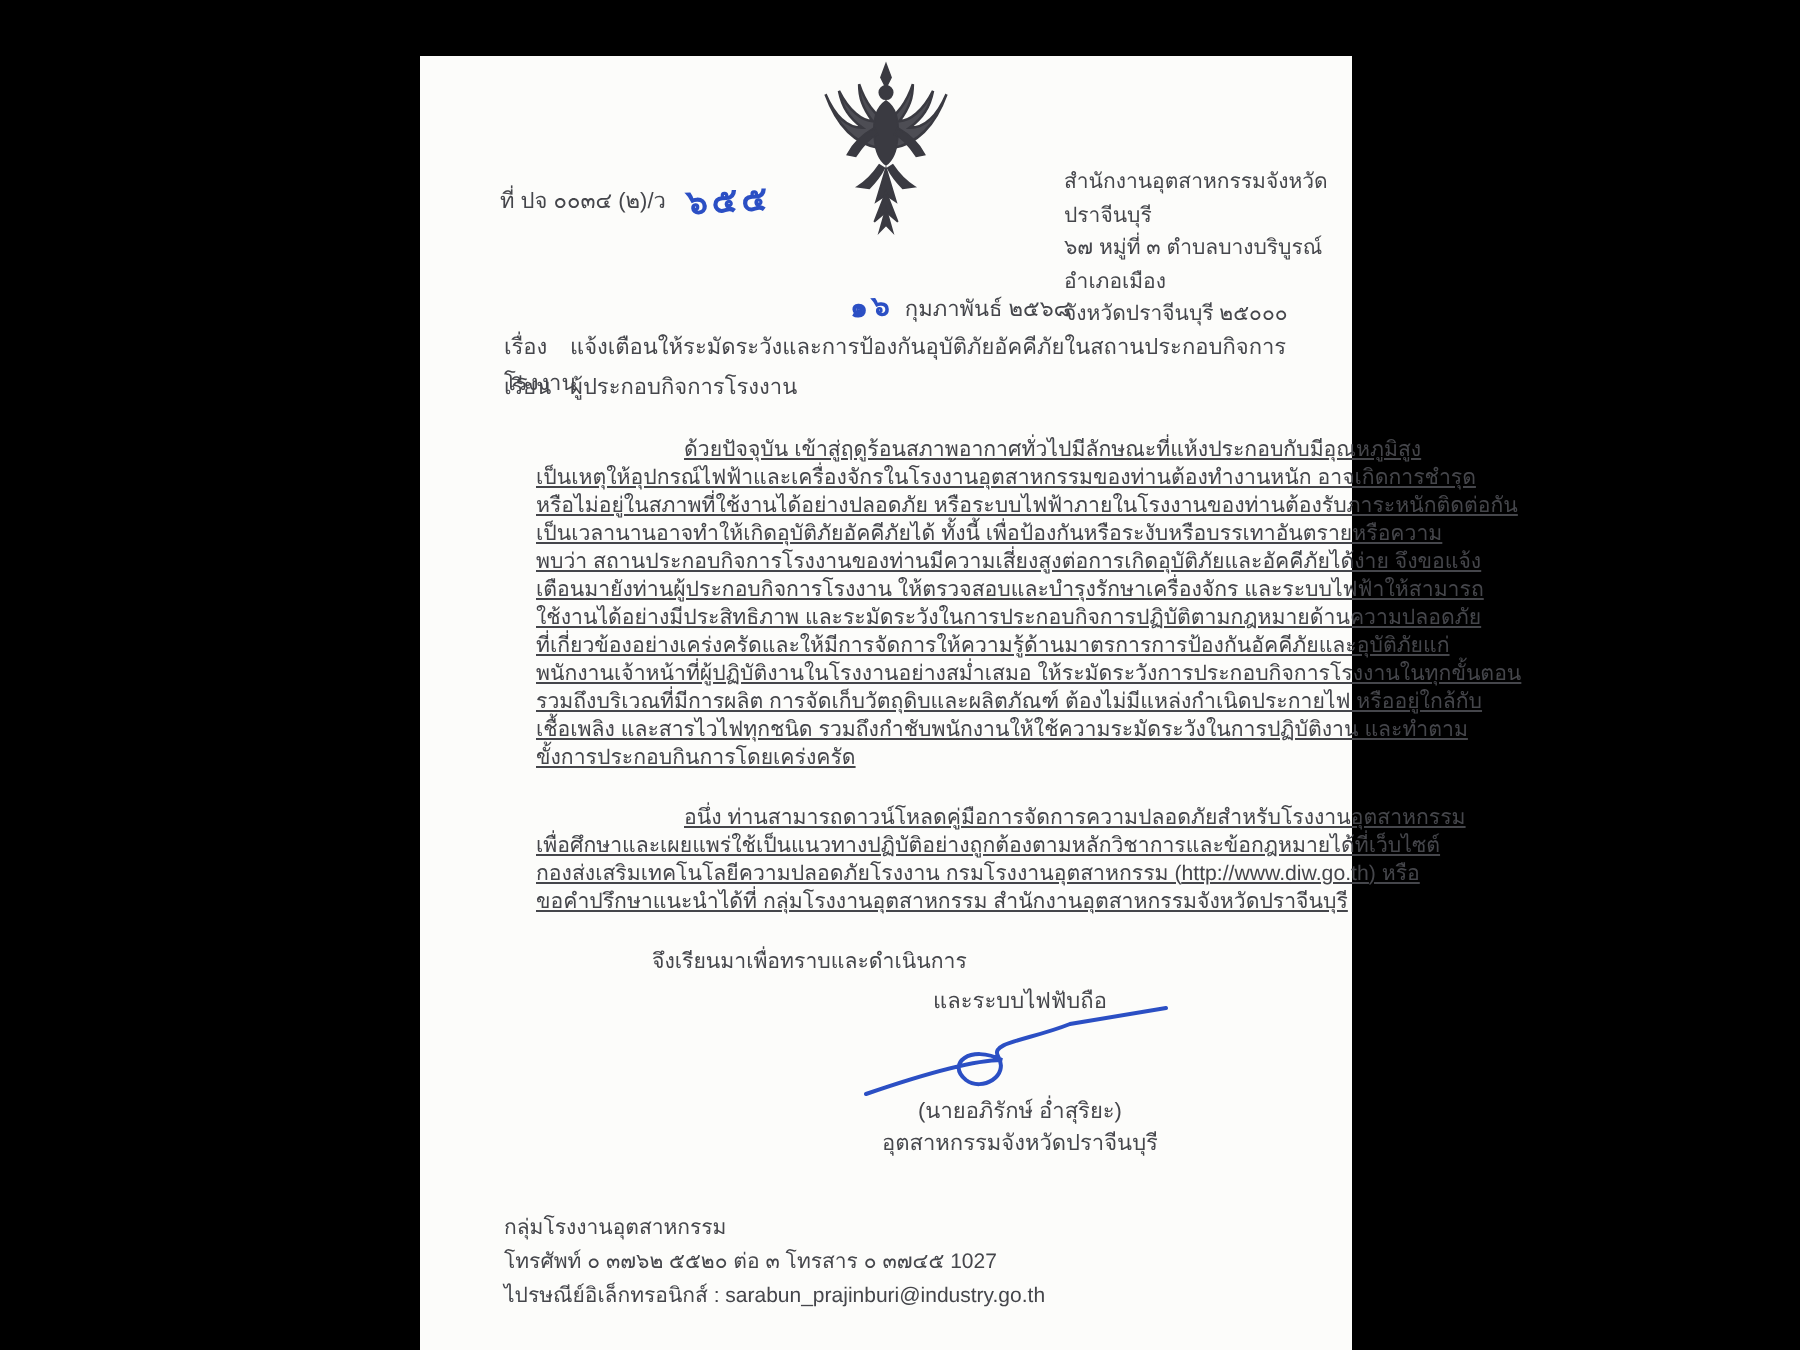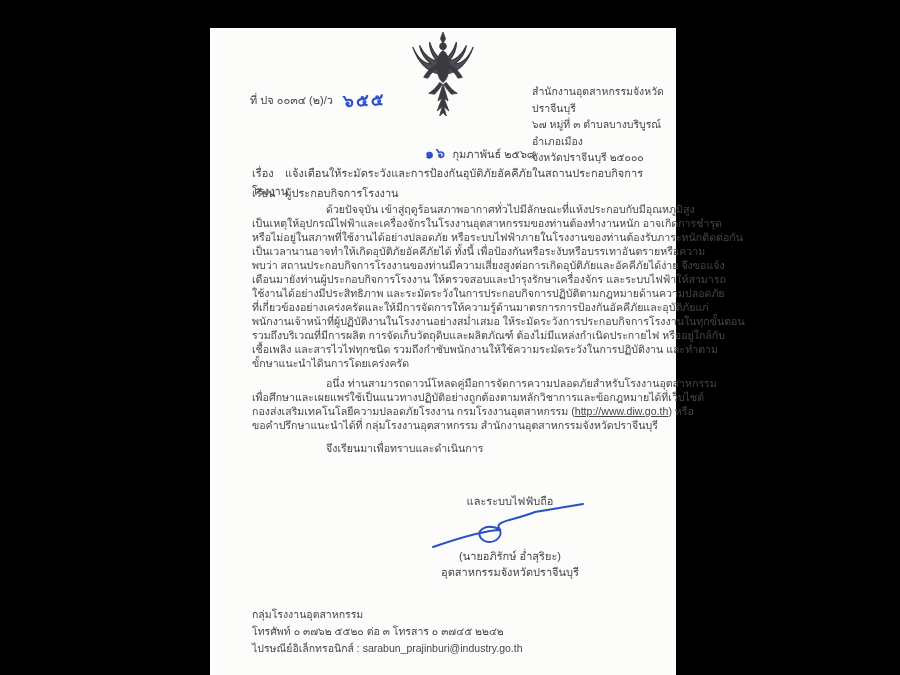--- a/index.html
+++ b/index.html
@@ -24,21 +24,21 @@
   .emblem{left:191px;top:2px;width:84px;height:88px;}
   .addr{left:322px;top:55px;width:144px;font-size:10.5px;line-height:16.5px;}
   .date-line{left:160px;top:114px;width:220px;text-align:center;font-size:11px;}
   .date-line .hand{font-size:14px;margin-right:6px;}
   
   .row-subject{left:42px;top:136px;width:420px;font-size:11px;}
   .row-recipient{left:42px;top:156px;width:420px;font-size:11px;}
   .lbl{display:inline-block;width:33px;}
   
   .body-block{left:42px;top:174px;width:417px;font-size:10.6px;}
-  .para{margin:0;}
+  .para{margin:16px;text-decoration:underline;}
   .para + .para{margin-top:6px;}
   .bline{line-height:14px;white-space:nowrap;}
   .para .bline:first-child{text-indent:74px;}
   .closing{margin-top:9px;line-height:14px;text-indent:74px;}
   .link{text-decoration:underline;}
   
   .sig-block{left:178px;top:466px;width:244px;text-align:center;font-size:11px;}
   .sig-salutation{line-height:14px;}
   .sig-svg{display:block;margin:-6px auto 0 auto;}
   .sig-name{line-height:16px;margin-top:-6px;}
@@ -103,21 +103,21 @@
         <div class="bline">เป็นเหตุให้อุปกรณ์ไฟฟ้าและเครื่องจักรในโรงงานอุตสาหกรรมของท่านต้องทำงานหนัก อาจเกิดการชำรุด</div>
         <div class="bline">หรือไม่อยู่ในสภาพที่ใช้งานได้อย่างปลอดภัย หรือระบบไฟฟ้าภายในโรงงานของท่านต้องรับภาระหนักติดต่อกัน</div>
         <div class="bline">เป็นเวลานานอาจทำให้เกิดอุบัติภัยอัคคีภัยได้ ทั้งนี้ เพื่อป้องกันหรือระงับหรือบรรเทาอันตรายหรือความ</div>
         <div class="bline">พบว่า สถานประกอบกิจการโรงงานของท่านมีความเสี่ยงสูงต่อการเกิดอุบัติภัยและอัคคีภัยได้ง่าย จึงขอแจ้ง</div>
         <div class="bline">เตือนมายังท่านผู้ประกอบกิจการโรงงาน ให้ตรวจสอบและบำรุงรักษาเครื่องจักร และระบบไฟฟ้าให้สามารถ</div>
         <div class="bline">ใช้งานได้อย่างมีประสิทธิภาพ และระมัดระวังในการประกอบกิจการปฏิบัติตามกฎหมายด้านความปลอดภัย</div>
         <div class="bline">ที่เกี่ยวข้องอย่างเคร่งครัดและให้มีการจัดการให้ความรู้ด้านมาตรการการป้องกันอัคคีภัยและอุบัติภัยแก่</div>
         <div class="bline">พนักงานเจ้าหน้าที่ผู้ปฏิบัติงานในโรงงานอย่างสม่ำเสมอ ให้ระมัดระวังการประกอบกิจการโรงงานในทุกขั้นตอน</div>
         <div class="bline">รวมถึงบริเวณที่มีการผลิต การจัดเก็บวัตถุดิบและผลิตภัณฑ์ ต้องไม่มีแหล่งกำเนิดประกายไฟ หรืออยู่ใกล้กับ</div>
         <div class="bline">เชื้อเพลิง และสารไวไฟทุกชนิด รวมถึงกำชับพนักงานให้ใช้ความระมัดระวังในการปฏิบัติงาน และทำตาม</div>
-        <div class="bline">ขั้กษาแนะนำไดินการโดยเคร่งครัด</div>
+        <div class="bline">ขั้งการประกอบกินการโดยเคร่งครัด</div>
       </div>
     <div class="para">
         <div class="bline">อนึ่ง ท่านสามารถดาวน์โหลดคู่มือการจัดการความปลอดภัยสำหรับโรงงานอุตสาหกรรม</div>
         <div class="bline">เพื่อศึกษาและเผยแพร่ใช้เป็นแนวทางปฏิบัติอย่างถูกต้องตามหลักวิชาการและข้อกฎหมายได้ที่เว็บไซต์</div>
         <div class="bline">กองส่งเสริมเทคโนโลยีความปลอดภัยโรงงาน กรมโรงงานอุตสาหกรรม (<span class="link">http://www.diw.go.th</span>) หรือ</div>
         <div class="bline">ขอคำปรึกษาแนะนำได้ที่ กลุ่มโรงงานอุตสาหกรรม สำนักงานอุตสาหกรรมจังหวัดปราจีนบุรี</div>
       </div>
     <div class="closing">จึงเรียนมาเพื่อทราบและดำเนินการ</div>
   </div>
 
@@ -125,17 +125,17 @@
     <div class="sig-salutation">และระบบไฟฟับถือ</div>
     <svg class="sig-svg" width="170" height="52" viewBox="0 0 170 52">
       <path d="M8 45 C40 34 62 28 76 28 C60 20 48 30 58 38 C66 44 80 36 74 26 C70 19 90 18 110 10 L158 2" fill="none" stroke="#2b4fc4" stroke-width="2" stroke-linecap="round"></path>
     </svg>
     <div class="sig-name">(นายอภิรักษ์ อ่ำสุริยะ)</div>
     <div class="sig-title">อุตสาหกรรมจังหวัดปราจีนบุรี</div>
   </div>
 
   <div class="abs footer">
     <div>กลุ่มโรงงานอุตสาหกรรม</div>
-    <div>โทรศัพท์ ๐ ๓๗๖๒ ๕๕๒๐ ต่อ ๓ โทรสาร ๐ ๓๗๔๕ ๒๒๔๒</div>
+    <div>โทรศัพท์ ๐ ๓๗๖๒ ๕๕๒๐ ต่อ ๓ โทรสาร ๐ ๓๗๔๕ 1027</div>
     <div>ไปรษณีย์อิเล็กทรอนิกส์ : sarabun_prajinburi@industry.go.th</div>
   </div>
 
 </div>
 
 </body></html>

